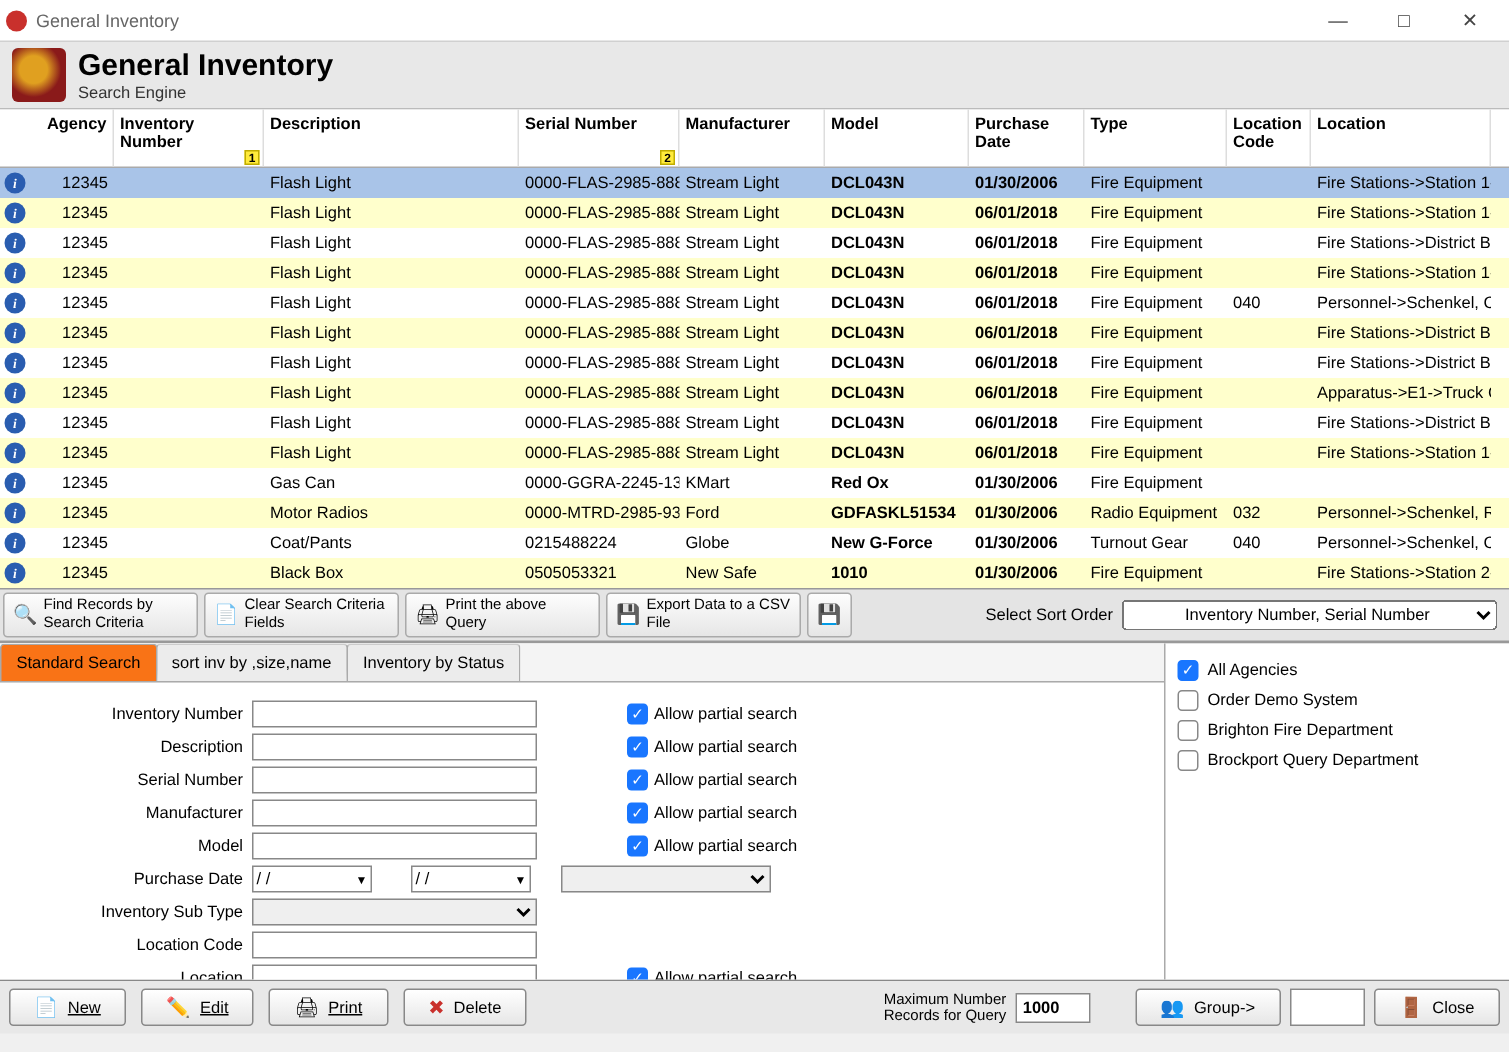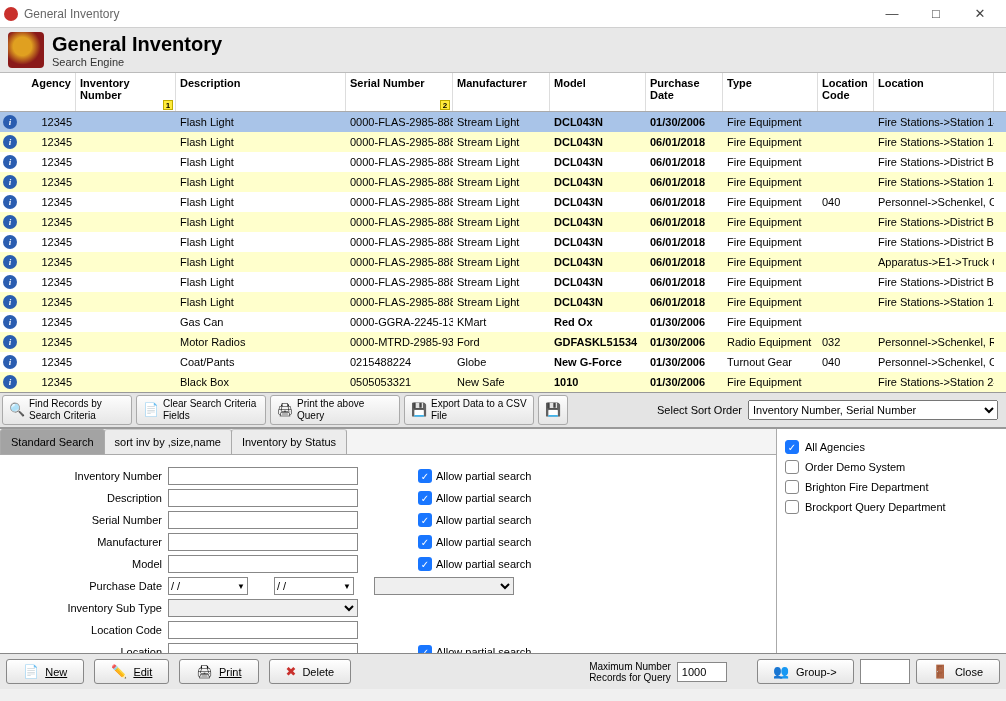--- a/index.html
+++ b/index.html
@@ -31,44 +31,44 @@
 .c-model { width: 96px; font-weight: bold; }
 .c-pdate { width: 77px; font-weight: bold; }
 .c-type { width: 95px; }
 .c-lcode { width: 56px; }
 .c-loc { width: 120px; }
 .toolbar-mid { display: flex; height: 36px; background: #e4e4e4; border-top: 1px solid #999; border-bottom: 1px solid #999; align-items: stretch; }
 .tbtn { display: flex; align-items: center; gap: 4px; padding: 2px 6px; border: 1px solid #aaa; border-radius: 3px; background: linear-gradient(#fdfdfd,#e6e6e6); margin: 2px; font-size: 10px; line-height: 12px; max-width: 130px; }
 .tbtn.disabled { color: #888; }
 .tbtn .t-icon { width: 16px; height: 16px; display: flex; align-items: center; justify-content: center; font-size: 13px; }
 .sort-area { display: flex; align-items: center; gap: 6px; padding: 0 8px; flex: 1; justify-content: flex-end; }
-.sort-area select { font-size: 11px; width: 250px; height: 20px; }
+.sort-area select { font-size: 11px; width: 250px; height: 20px; padding-left: 37px; }
 .lower { display: flex; height: 225px; border-top: 1px solid #999; }
 .lower-left { flex: 1; background: #fff; display: flex; flex-direction: column; }
 .tabs { display: flex; border-bottom: 1px solid #aaa; background: #f4f4f4; }
-.tab { padding: 6px 10px; font-size: 11px; border: 1px solid #aaa; border-bottom: none; background: #a3a3a3; margin-right: -1px; border-radius: 3px 3px 0 0; }
+.tab { padding: 6px 10px; font-size: 11px; border: 1px solid #aaa; border-bottom: none; background: #f97316; margin-right: -1px; border-radius: 3px 3px 0 0; }
 .tab.inactive { background: #ececec; border-top-color: #ccc; }
 .search-form { padding: 10px 8px; overflow: hidden; }
 .frow { display: flex; align-items: center; height: 22px; margin-bottom: 0px; }
 .frow label { width: 160px; text-align: right; padding-right: 6px; font-size: 11px; }
 .frow input[type=text] { width: 190px; height: 18px; border: 1px solid #888; font-size: 11px; padding: 0 2px; }
 .frow .ck { margin-left: 60px; display: flex; align-items: center; gap: 4px; }
 .frow .ck .cbx { width: 14px; height: 14px; border-radius: 3px; background: #1976ff; display: flex; align-items: center; justify-content: center; color: #fff; font-size: 10px; }
 .frow select { width: 190px; height: 18px; border: 1px solid #888; font-size: 11px; }
 .date-in { width: 80px; height: 18px; border: 1px solid #888; font-size: 11px; padding: 0 2px; display: inline-flex; align-items: center; justify-content: space-between; }
 .lower-right { width: 230px; background: #fff; border-left: 1px solid #aaa; padding: 8px; }
 .ag-item { display: flex; align-items: center; gap: 6px; padding: 3px 0; font-size: 11px; }
 .ag-item .cb { width: 14px; height: 14px; border: 1px solid #888; border-radius: 3px; display: flex; align-items: center; justify-content: center; font-size: 10px; }
 .ag-item .cb.checked { background: #1976ff; color: #fff; border-color: #1976ff; }
 .bottom-bar { height: 36px; background: #e8e8e8; border-top: 1px solid #888; display: flex; align-items: center; padding: 0 6px; gap: 10px; }
 .bbtn { display: flex; align-items: center; gap: 6px; padding: 4px 16px; border: 1px solid #888; border-radius: 3px; background: linear-gradient(#fff,#e6e6e6); font-size: 11px; }
 .bbtn .ul { text-decoration: underline; }
 .bbtn .b-icon { font-size: 13px; }
 .max-rec { display: flex; align-items: center; gap: 6px; font-size: 10px; margin-left: auto; }
-.max-rec input { width: 50px; height: 20px; border: 1px solid #888; font-size: 11px; padding: 0 4px; }
+.max-rec input { width: 50px; height: 20px; border: 1px solid #888; font-size: 11px; padding: 0 4px; font-weight: bold; }
 .right-btns { display: flex; gap: 6px; margin-left: 20px; }
 .dropdown-arrow { font-size: 8px; }
 </style>
 </head>
 <body>
 
 <div class="titlebar">
   <div class="app-icon"></div>
   <div class="title">General Inventory</div>
   <div class="win-btn">—</div>

